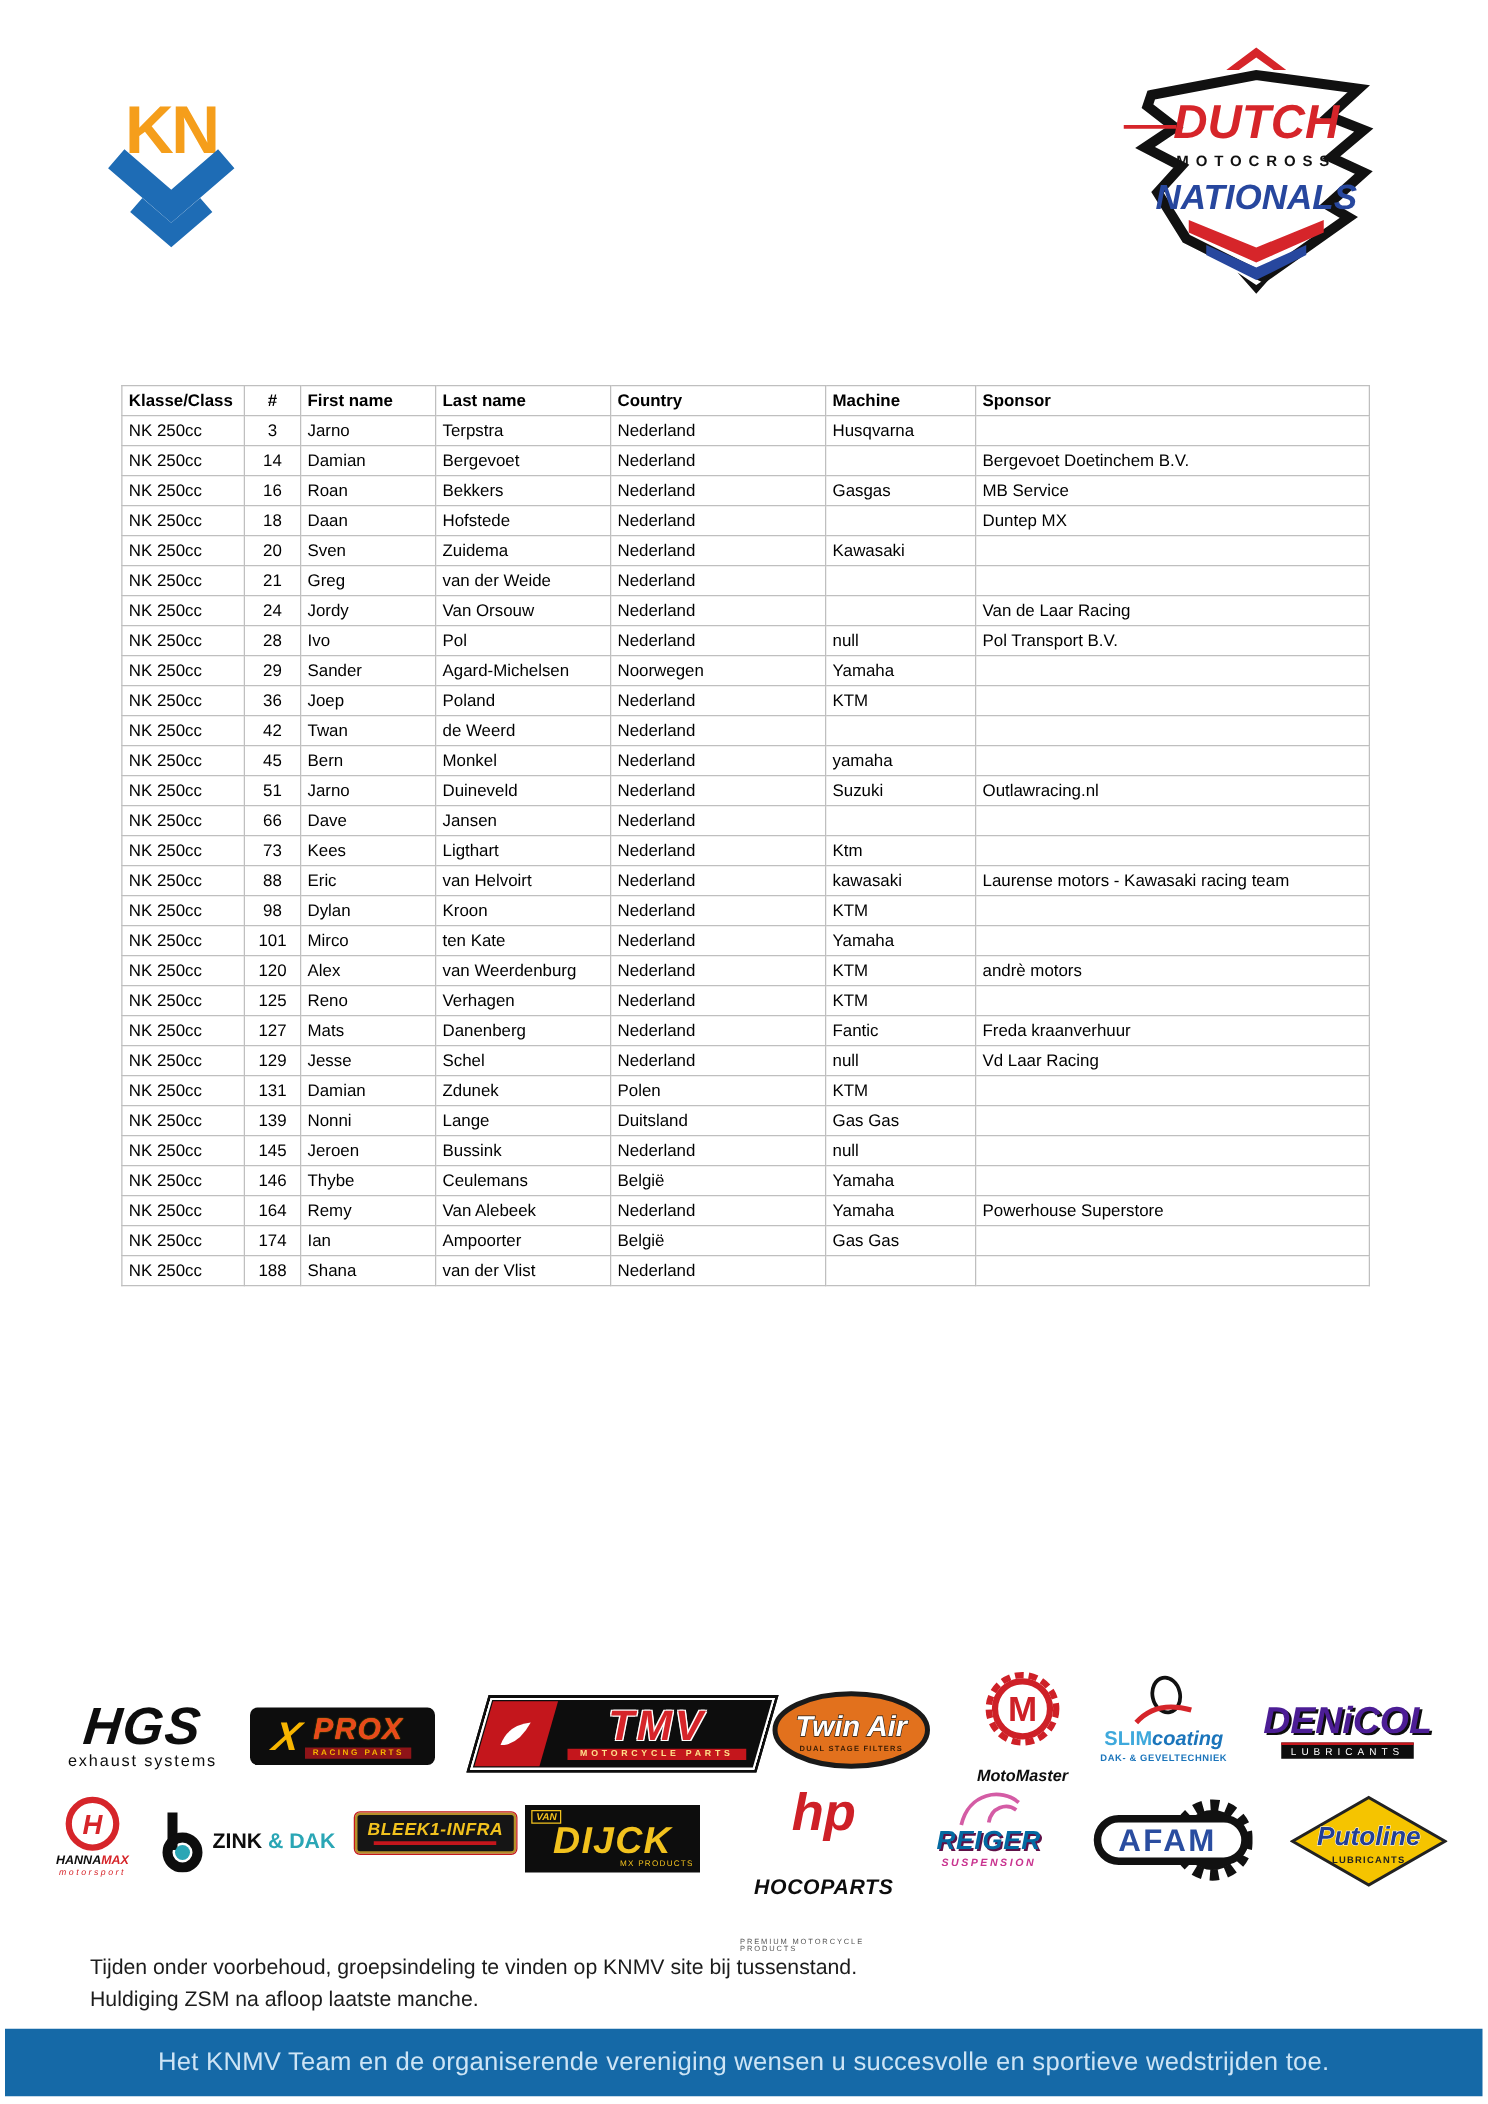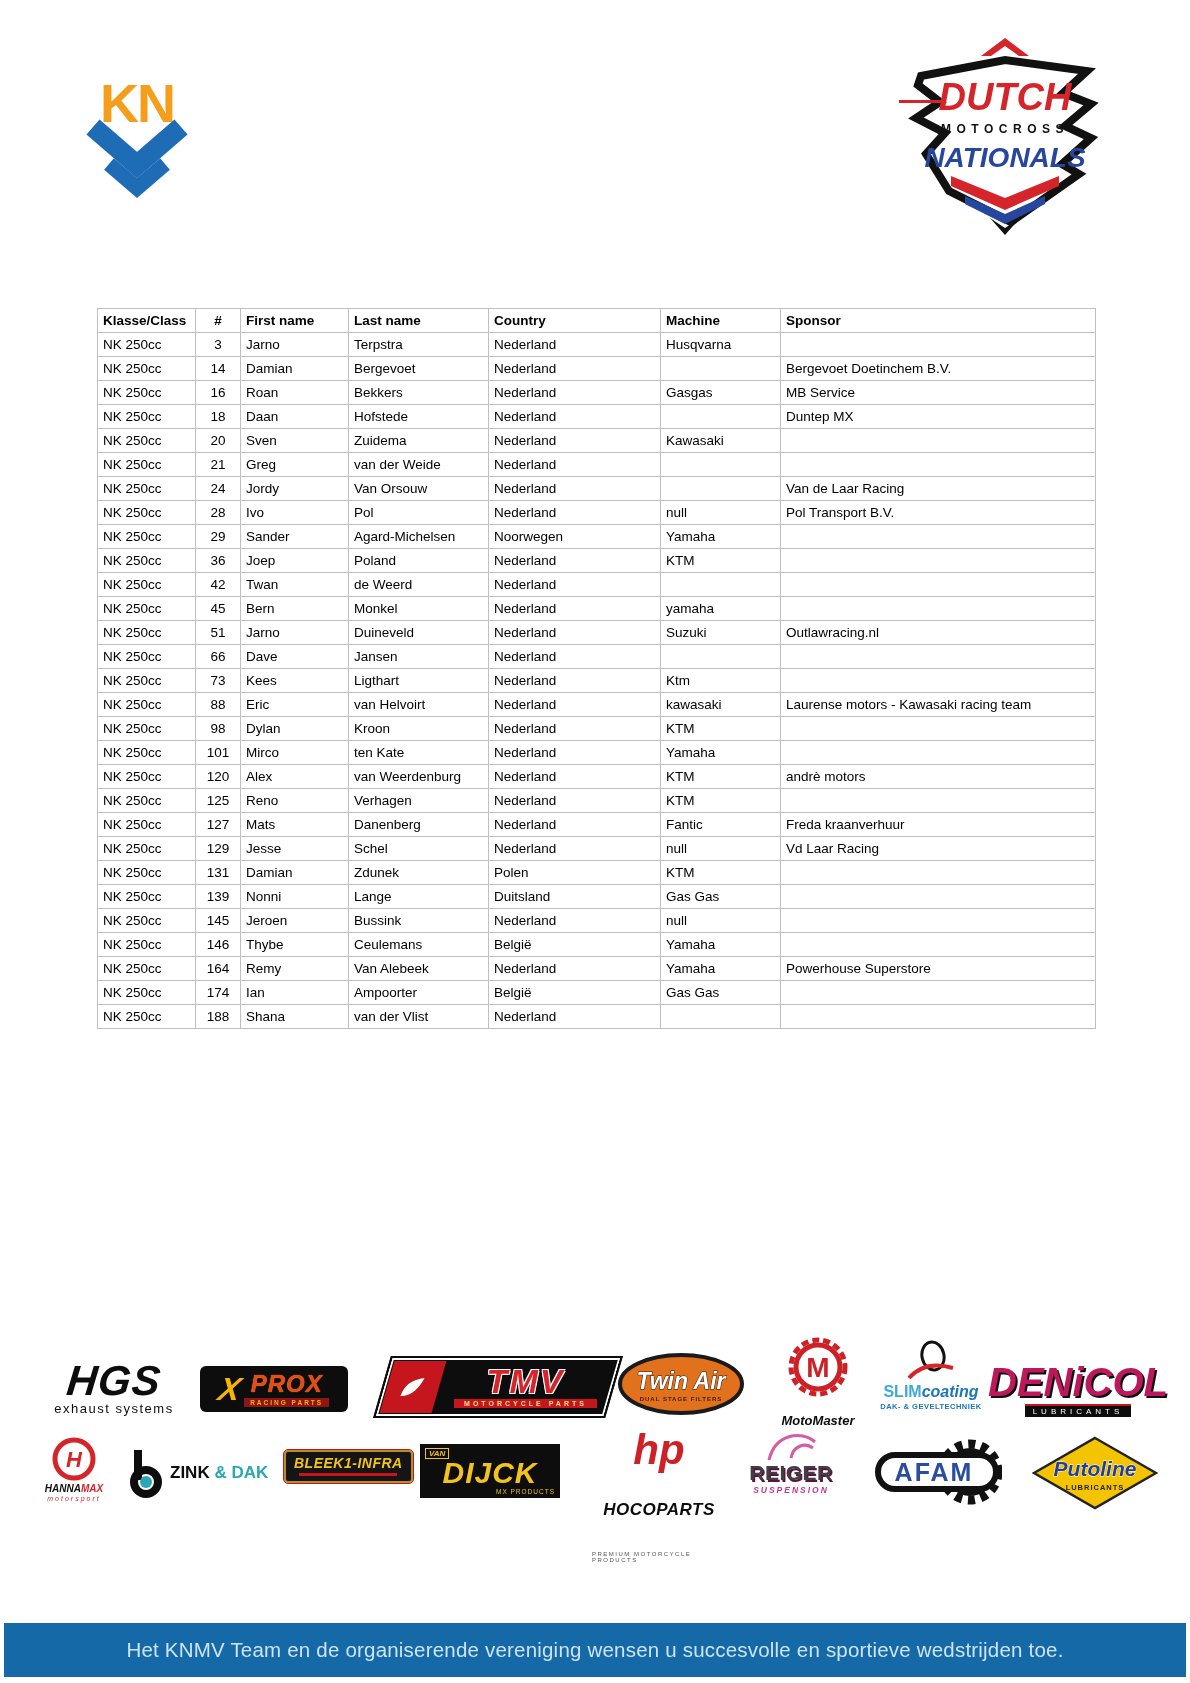--- a/index.html
+++ b/index.html
@@ -36,21 +36,21 @@
   .tmv-right{flex:1;display:flex;flex-direction:column;align-items:center;justify-content:center;transform:skewX(16deg);}
   .tmv-name{color:#D6252A;font-weight:900;font-style:italic;font-size:34px;line-height:0.9;letter-spacing:2px;
             text-shadow:-1px -1px 0 #fff,1px -1px 0 #fff,-1px 1px 0 #fff,1px 1px 0 #fff;}
   .tmv-sub{background:#C4161C;color:#FFE08A;font-size:7px;letter-spacing:3px;padding:1px 10px;margin-top:2px;font-weight:bold;}
 
   .slim-text{font-size:16px;line-height:1;margin-top:2px;white-space:nowrap;}
   .slim-p1{color:#3FA9DC;font-weight:700;}
   .slim-p2{color:#1B75BB;font-weight:800;font-style:italic;}
   .slim-sub{font-size:7.5px;color:#1B75BB;font-weight:bold;letter-spacing:0.5px;margin-top:2px;}
 
-  .denicol-name{color:#be185d;font-weight:900;font-size:40px;font-style:italic;letter-spacing:0px;line-height:1;
+  .denicol-name{color:#4c1d95;font-weight:900;font-size:30px;font-style:italic;letter-spacing:0px;line-height:1;
                 text-shadow:2px 2px 0 #0d0d0d;}
   .denicol-sub{background:#0d0d0d;color:#fff;font-size:8px;letter-spacing:4px;padding:1px 8px;margin-top:2px;border-top:2px solid #C4161C;}
 
   .hanna-line{font-size:10px;font-weight:900;font-style:italic;line-height:1;margin-top:2px;white-space:nowrap;}
   .hanna-p1{color:#0d0d0d;}
   .hanna-p2{color:#D6252A;}
   .hanna-sub{font-size:7px;color:#D6252A;letter-spacing:2px;font-style:italic;margin-top:1px;}
 
   .zink-row{display:flex;align-items:center;gap:6px;}
   .zink-text{font-size:17px;font-weight:800;white-space:nowrap;}
@@ -64,21 +64,21 @@
 
   .dijck-box{width:140px;height:54px;background:#0d0d0d;position:relative;display:flex;align-items:center;justify-content:center;}
   .dijck-van{position:absolute;left:5px;top:4px;color:#F2C21E;border:1px solid #F2C21E;font-size:8px;font-weight:900;font-style:italic;padding:0 3px;}
   .dijck-name{color:#F2C21E;font-weight:900;font-style:italic;font-size:30px;letter-spacing:1px;margin-top:4px;}
   .dijck-sub{position:absolute;right:5px;bottom:3px;color:#F2C21E;font-size:6.5px;letter-spacing:1px;}
 
   .hoco-hp{color:#CE2027;font-weight:900;font-style:italic;font-size:42px;line-height:0.85;}
   .hoco-name{color:#0d0d0d;font-weight:900;font-style:italic;font-size:17px;letter-spacing:0.5px;line-height:1;margin-top:2px;}
   .hoco-sub{color:#555;font-size:6px;letter-spacing:1.5px;margin-top:2px;}
 
-  .reiger-name{color:#404040;font-weight:900;font-size:21px;line-height:1;letter-spacing:0.5px;
+  .reiger-name{color:#0369a1;font-weight:900;font-style:italic;font-size:21px;line-height:1;letter-spacing:0.5px;
                text-shadow:1.5px 1.5px 0 #5e1147;}
   .reiger-sub{color:#C9338F;font-size:8.5px;font-style:italic;font-weight:bold;letter-spacing:2px;margin-top:2px;}
 
   
   .footer-note{position:absolute;left:72px;top:1561px;font-size:17px;line-height:26px;color:#1c1c1c;}
   .footer-bar{position:absolute;left:4px;top:1623px;width:1182px;height:54px;background:#1569A7;
               display:flex;align-items:center;justify-content:center;}
   .footer-bar-text{color:#CDE4F5;font-size:20.5px;letter-spacing:0.2px;}
 
   svg text{font-family:"Liberation Sans",sans-serif;}
@@ -518,18 +518,22 @@
   </div>
 
   <div class="logo" style="left:1032px;top:1436px;">
     <svg width="126" height="74" viewBox="0 0 126 74">
       <polygon points="63,2 124,37 63,72 2,37" fill="#F5C400" stroke="#222" stroke-width="2.5"></polygon>
       <text x="63" y="40" text-anchor="middle" font-size="21" font-weight="900" font-style="italic" fill="#233F94" stroke="#fff" stroke-width="0.8" paint-order="stroke">Putoline</text>
       <text x="63" y="54" text-anchor="middle" font-size="7.5" font-weight="700" letter-spacing="1" fill="#222">LUBRICANTS</text>
     </svg>
   </div>
 
+  <div class="footer-note">
+    <div>Tijden onder voorbehoud, groepsindeling te vinden op KNMV site bij tussenstand.</div>
+    <div>Huldiging ZSM na afloop laatste manche.</div>
+  </div>
 
   <div class="footer-bar">
     <span class="footer-bar-text">Het KNMV Team en de organiserende vereniging wensen u succesvolle en sportieve wedstrijden toe.</span>
   </div>
 
 </div>
 
 </body></html>

